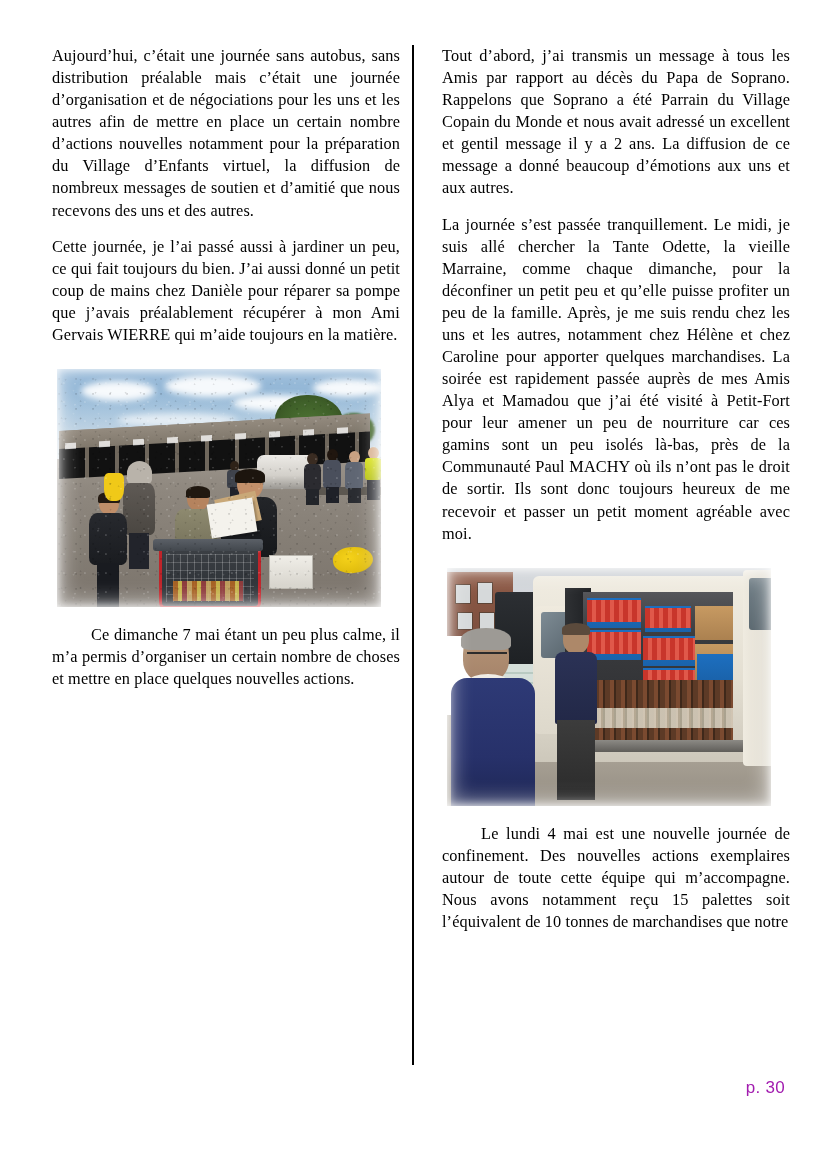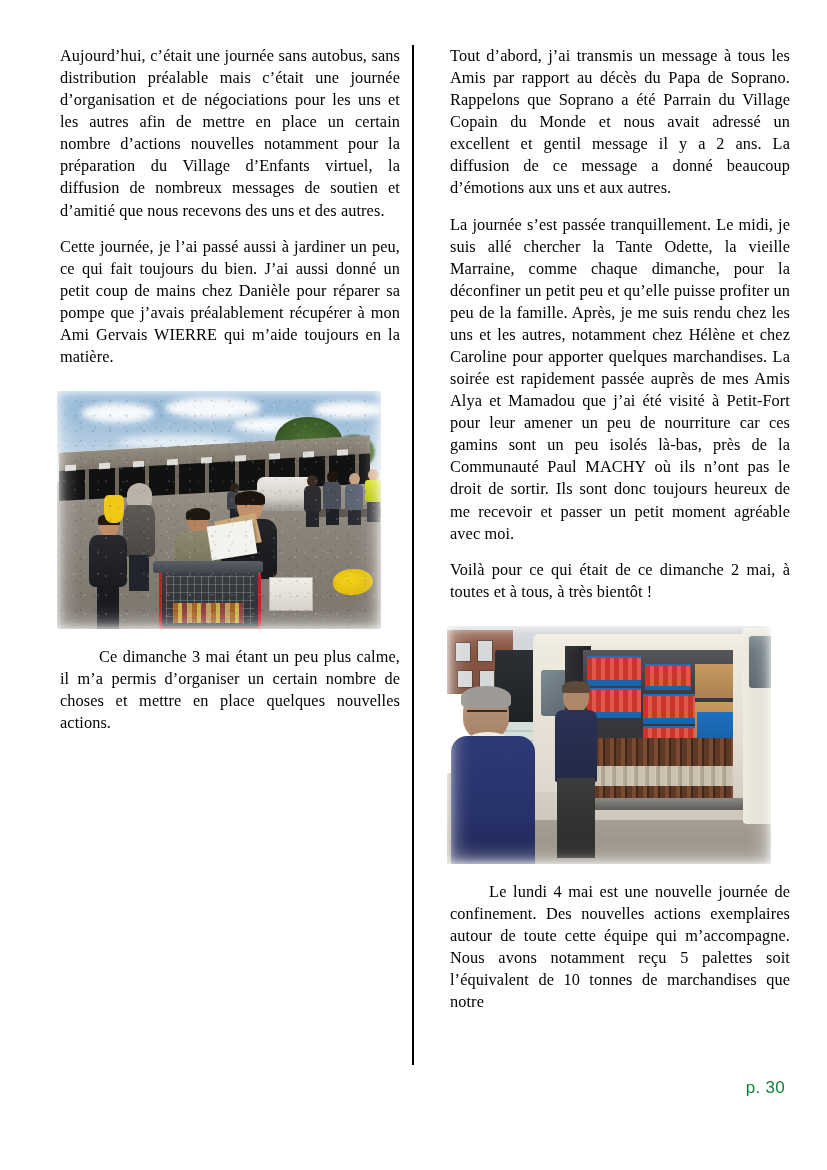--- a/index.html
+++ b/index.html
@@ -47,21 +47,21 @@
   .divider {
     position: absolute;
     left: 412px;
     top: 45px;
     width: 2px;
     height: 1020px;
     background: #000000;
   }
 
   p.para {
-    margin: 0 0 14px 8px;
+    margin: 0 0 14px 0;
     font-size: 16.3px;
     line-height: 1.355;
     text-align: justify;
     text-justify: inter-word;
     hyphens: none;
     letter-spacing: 0.1px;
   }
   p.para:last-child { margin-bottom: 0; }
   p.indent { text-indent: 2.4em; }
 
@@ -373,21 +373,21 @@
     background: linear-gradient(to bottom, #3c3c3c 0%, #2e2e2e 80%, #141414 100%);
   }
 
   
   .page-number {
     position: absolute;
     right: 42px;
     top: 1078px;
     font-family: "Liberation Sans", "DejaVu Sans", sans-serif;
     font-size: 17px;
-    color: #15803d;
+    color: #a21caf;
     letter-spacing: 0.3px;
   }
 </style>
 </head>
 <body>
 
 <div class="page">
 
   <div class="columns">
 
@@ -494,33 +494,32 @@
               <div class="ph-box"></div>
               <div class="ph-yellowbag"></div>
               <div class="ph-yellowbag2"></div>
 
               <div class="ph-grain"></div>
             </div>
             <div class="photo-feather"></div>
           </div>
         </div>
 
-        <p class="para indent">Ce dimanche 3 mai étant un peu plus calme, il m’a permis d’organiser un certain nombre de choses et mettre en place quelques nouvelles actions.</p>
+        <p class="para indent">Ce dimanche 7 mai étant un peu plus calme, il m’a permis d’organiser un certain nombre de choses et mettre en place quelques nouvelles actions.</p>
 
       </div>
     </div>
 
     <div class="column column-right">
       <div class="col-inner-right">
 
         <p class="para">Tout d’abord, j’ai transmis un message à tous les Amis par rapport au décès du Papa de Soprano. Rappelons que Soprano a été Parrain du Village Copain du Monde et nous avait adressé un excellent et gentil message il y a 2 ans. La diffusion de ce message a donné beaucoup d’émotions aux uns et aux autres.</p>
 
         <p class="para">La journée s’est passée tranquillement. Le midi, je suis allé chercher la Tante Odette, la vieille Marraine, comme chaque dimanche, pour la déconfiner un petit peu et qu’elle puisse profiter un peu de la famille. Après, je me suis rendu chez les uns et les autres, notamment chez Hélène et chez Caroline pour apporter quelques marchandises. La soirée est rapidement passée auprès de mes Amis Alya et Mamadou que j’ai été visité à Petit-Fort pour leur amener un peu de nourriture car ces gamins sont un peu isolés là-bas, près de la Communauté Paul MACHY où ils n’ont pas le droit de sortir. Ils sont donc toujours heureux de me recevoir et passer un petit moment agréable avec moi.</p>
 
-        <p class="para">Voilà pour ce qui était de ce dimanche 2 mai, à toutes et à tous, à très bientôt !</p>
 
         <div class="photo">
           <div class="photo-frame">
             <div class="photo-art">
 
               <div class="rp-sky"></div>
               <div class="rp-ground"></div>
 
               <div class="rp-building"></div>
               <div class="rp-bwin" style="left:8px;top:16px;width:14px;height:18px;"></div>
@@ -572,21 +571,21 @@
                 <div class="hair"></div>
                 <div class="b"></div>
                 <div class="legs"></div>
               </div>
 
             </div>
             <div class="photo-feather"></div>
           </div>
         </div>
 
-        <p class="para indent">Le lundi 4 mai est une nouvelle journée de confinement. Des nouvelles actions exemplaires autour de toute cette équipe qui m’accompagne. Nous avons notamment reçu 5 palettes soit l’équivalent de 10 tonnes de marchandises que notre</p>
+        <p class="para indent">Le lundi 4 mai est une nouvelle journée de confinement. Des nouvelles actions exemplaires autour de toute cette équipe qui m’accompagne. Nous avons notamment reçu 15 palettes soit l’équivalent de 10 tonnes de marchandises que notre</p>
 
       </div>
     </div>
 
   </div>
 
   <div class="divider"></div>
 
   <div class="page-number">p. 30</div>
 

